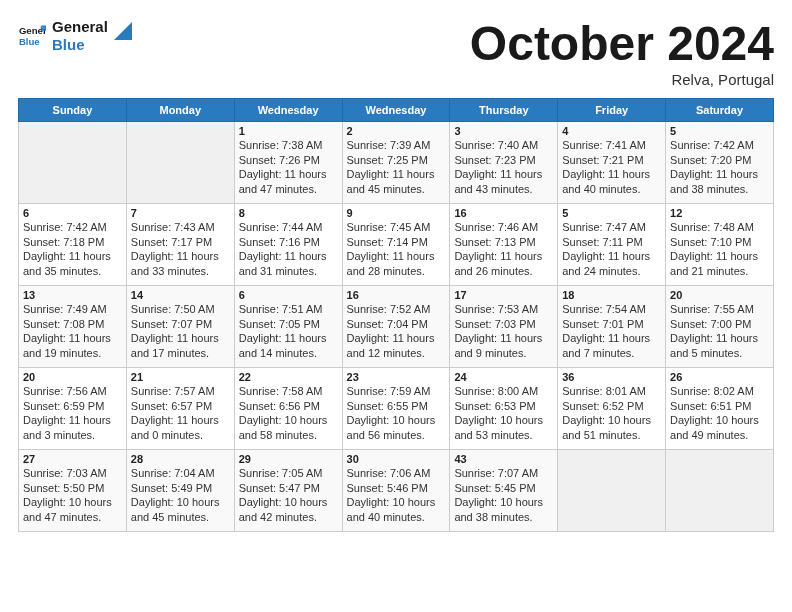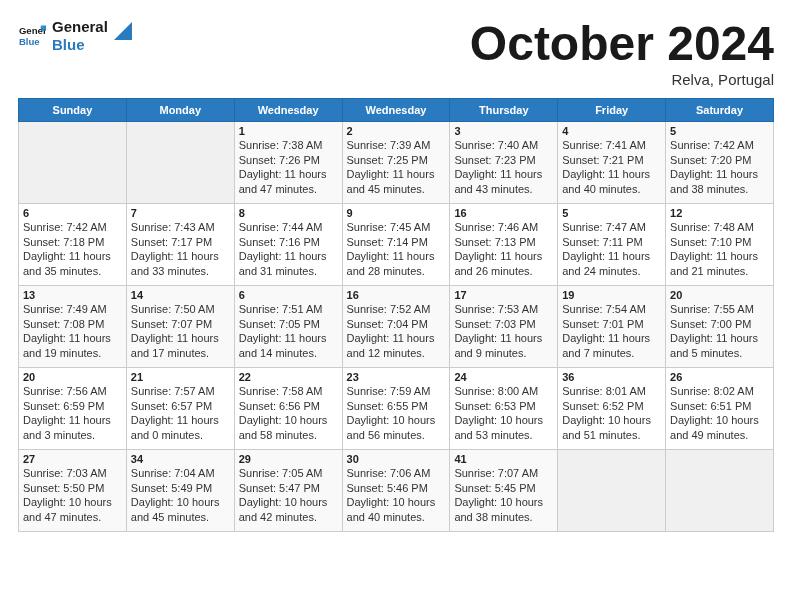--- a/index.html
+++ b/index.html
@@ -210,21 +210,21 @@
           </td>
           <td>
             <span class="day-num">16</span>
             <div class="day-info">Sunrise: 7:52 AM<br>Sunset: 7:04 PM<br>Daylight: 11 hours and 12 minutes.</div>
           </td>
           <td>
             <span class="day-num">17</span>
             <div class="day-info">Sunrise: 7:53 AM<br>Sunset: 7:03 PM<br>Daylight: 11 hours and 9 minutes.</div>
           </td>
           <td>
-            <span class="day-num">19</span>
+            <span class="day-num">18</span>
             <div class="day-info">Sunrise: 7:54 AM<br>Sunset: 7:01 PM<br>Daylight: 11 hours and 7 minutes.</div>
           </td>
           <td>
             <span class="day-num">20</span>
             <div class="day-info">Sunrise: 7:55 AM<br>Sunset: 7:00 PM<br>Daylight: 11 hours and 5 minutes.</div>
           </td>
         </tr>
         <tr>
           <td>
             <span class="day-num">20</span>
@@ -254,33 +254,33 @@
             <span class="day-num">26</span>
             <div class="day-info">Sunrise: 8:02 AM<br>Sunset: 6:51 PM<br>Daylight: 10 hours and 49 minutes.</div>
           </td>
         </tr>
         <tr>
           <td>
             <span class="day-num">27</span>
             <div class="day-info">Sunrise: 7:03 AM<br>Sunset: 5:50 PM<br>Daylight: 10 hours and 47 minutes.</div>
           </td>
           <td>
-            <span class="day-num">34</span>
+            <span class="day-num">28</span>
             <div class="day-info">Sunrise: 7:04 AM<br>Sunset: 5:49 PM<br>Daylight: 10 hours and 45 minutes.</div>
           </td>
           <td>
             <span class="day-num">29</span>
             <div class="day-info">Sunrise: 7:05 AM<br>Sunset: 5:47 PM<br>Daylight: 10 hours and 42 minutes.</div>
           </td>
           <td>
             <span class="day-num">30</span>
             <div class="day-info">Sunrise: 7:06 AM<br>Sunset: 5:46 PM<br>Daylight: 10 hours and 40 minutes.</div>
           </td>
           <td>
-            <span class="day-num">41</span>
+            <span class="day-num">43</span>
             <div class="day-info">Sunrise: 7:07 AM<br>Sunset: 5:45 PM<br>Daylight: 10 hours and 38 minutes.</div>
           </td>
           <td class="empty"></td>
           <td class="empty"></td>
         </tr>
       </tbody>
   </table>
 </div>
 
 </body></html>

